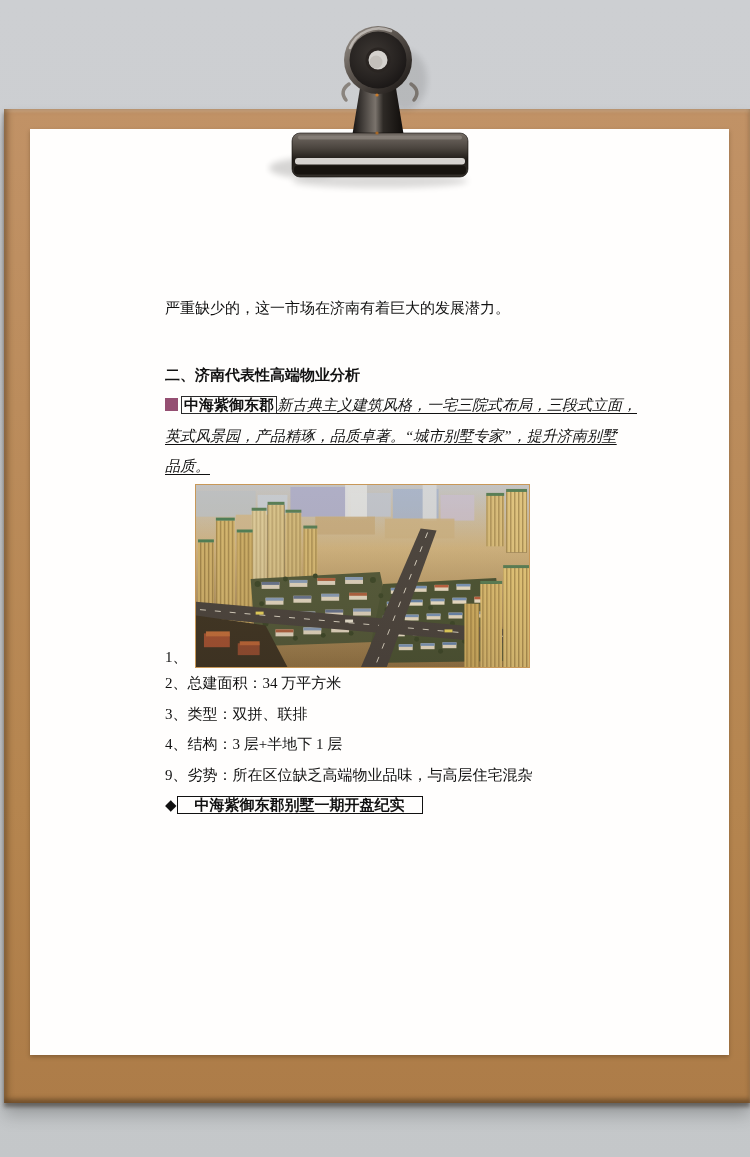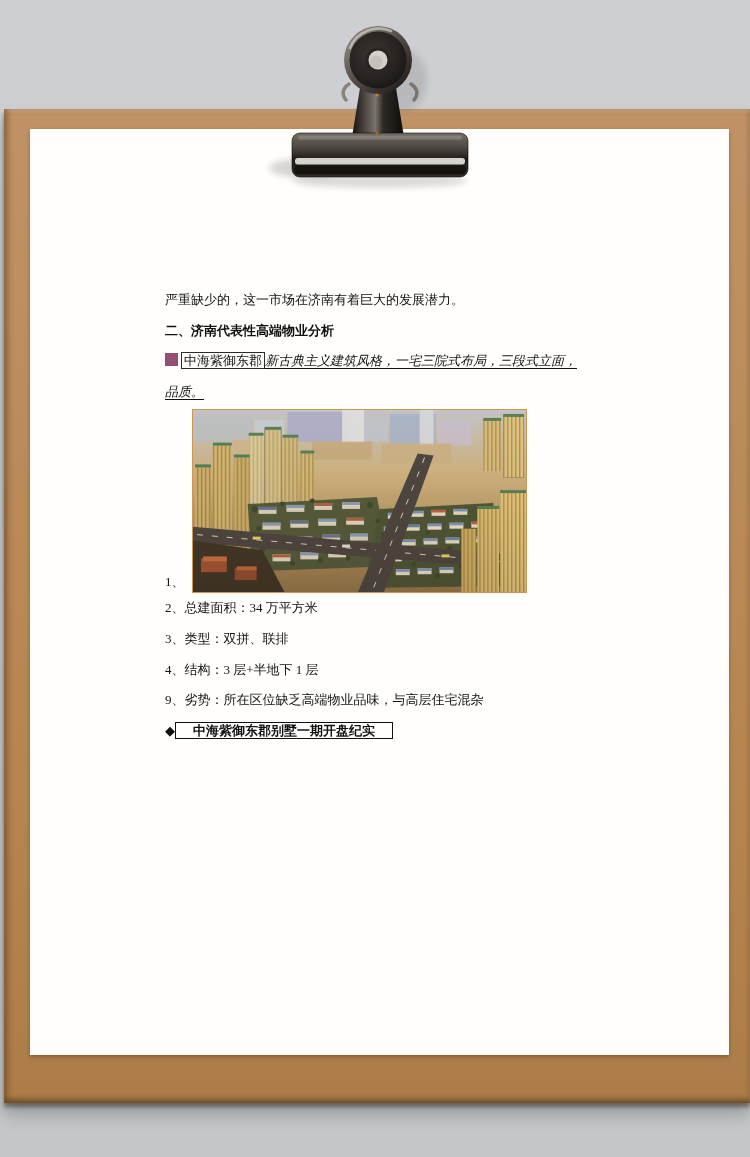--- a/index.html
+++ b/index.html
@@ -17,31 +17,31 @@
       inset 0 -4px 5px rgba(60,40,20,.45),
       0 4px 4px rgba(55,48,40,.55),
       0 12px 16px rgba(0,0,0,.22);
   }
   .paper{
     position:absolute;left:30px;top:129px;width:699px;height:926px;
     background:#fffefd;
     box-shadow:0 2px 4px rgba(60,40,20,.35);
   }
   .content{
-    position:absolute;left:165px;top:285px;width:430px;
-    font-size:13px;color:#111;
+    position:absolute;left:165px;top:293px;width:430px;
+    font-size:15px;color:#111;
   }
   .row{line-height:30.6px;white-space:nowrap;}
-  .bold{font-weight:bold;}
+  .bold{font-weight:bold;margin-top:36px;}
   .bullet-square{
     display:inline-block;width:13px;height:13px;background:#954f72;
     margin-right:3px;vertical-align:-1px;
   }
   .name-box{
-    font-weight:normal;border:1px solid #2a2a2a;padding:0 2px;
+    font-weight:bold;border:1px solid #2a2a2a;padding:0 2px;
   }
   .desc{
     font-style:italic;text-decoration:underline;text-underline-offset:3px;
   }
   .desc-block{display:block;}
   .figure-row{
     display:flex;align-items:flex-end;gap:7px;height:184px;margin-top:2px;
   }
   .figure-num{line-height:22px;}
   .photo{
@@ -64,21 +64,21 @@
   <div class="board"></div>
   <div class="paper"></div>
 
   <div class="content">
 
     <div class="row">严重缺少的，这一市场在济南有着巨大的发展潜力。</div>
 
     <div class="row bold">二、济南代表性高端物业分析</div>
 
     <div class="row">
-      <span class="bullet-square"></span><span class="name-box">中海紫御东郡</span><span class="desc">新古典主义建筑风格，一宅三院式布局，三段式立面，</span><span class="desc desc-block">品质。</span>
+      <span class="bullet-square"></span><span class="name-box">中海紫御东郡</span><span class="desc">新古典主义建筑风格，一宅三院式布局，三段式立面，</span><span class="desc desc-block">英式风景园，产品精琢，品质卓著。“城市别墅专家”，提升济南别墅</span><span class="desc desc-block">品质。</span>
     </div>
 
     <div class="figure-row">
       <span class="figure-num">1、</span>
       <div class="photo">
         <svg viewBox="0 0 335 184" preserveAspectRatio="none">
           <defs>
             <linearGradient id="pbg" x1="0" y1="0" x2="0" y2="1">
               <stop offset="0" stop-color="#bfc6d2"></stop>
               <stop offset="0.35" stop-color="#cdb486"></stop>

